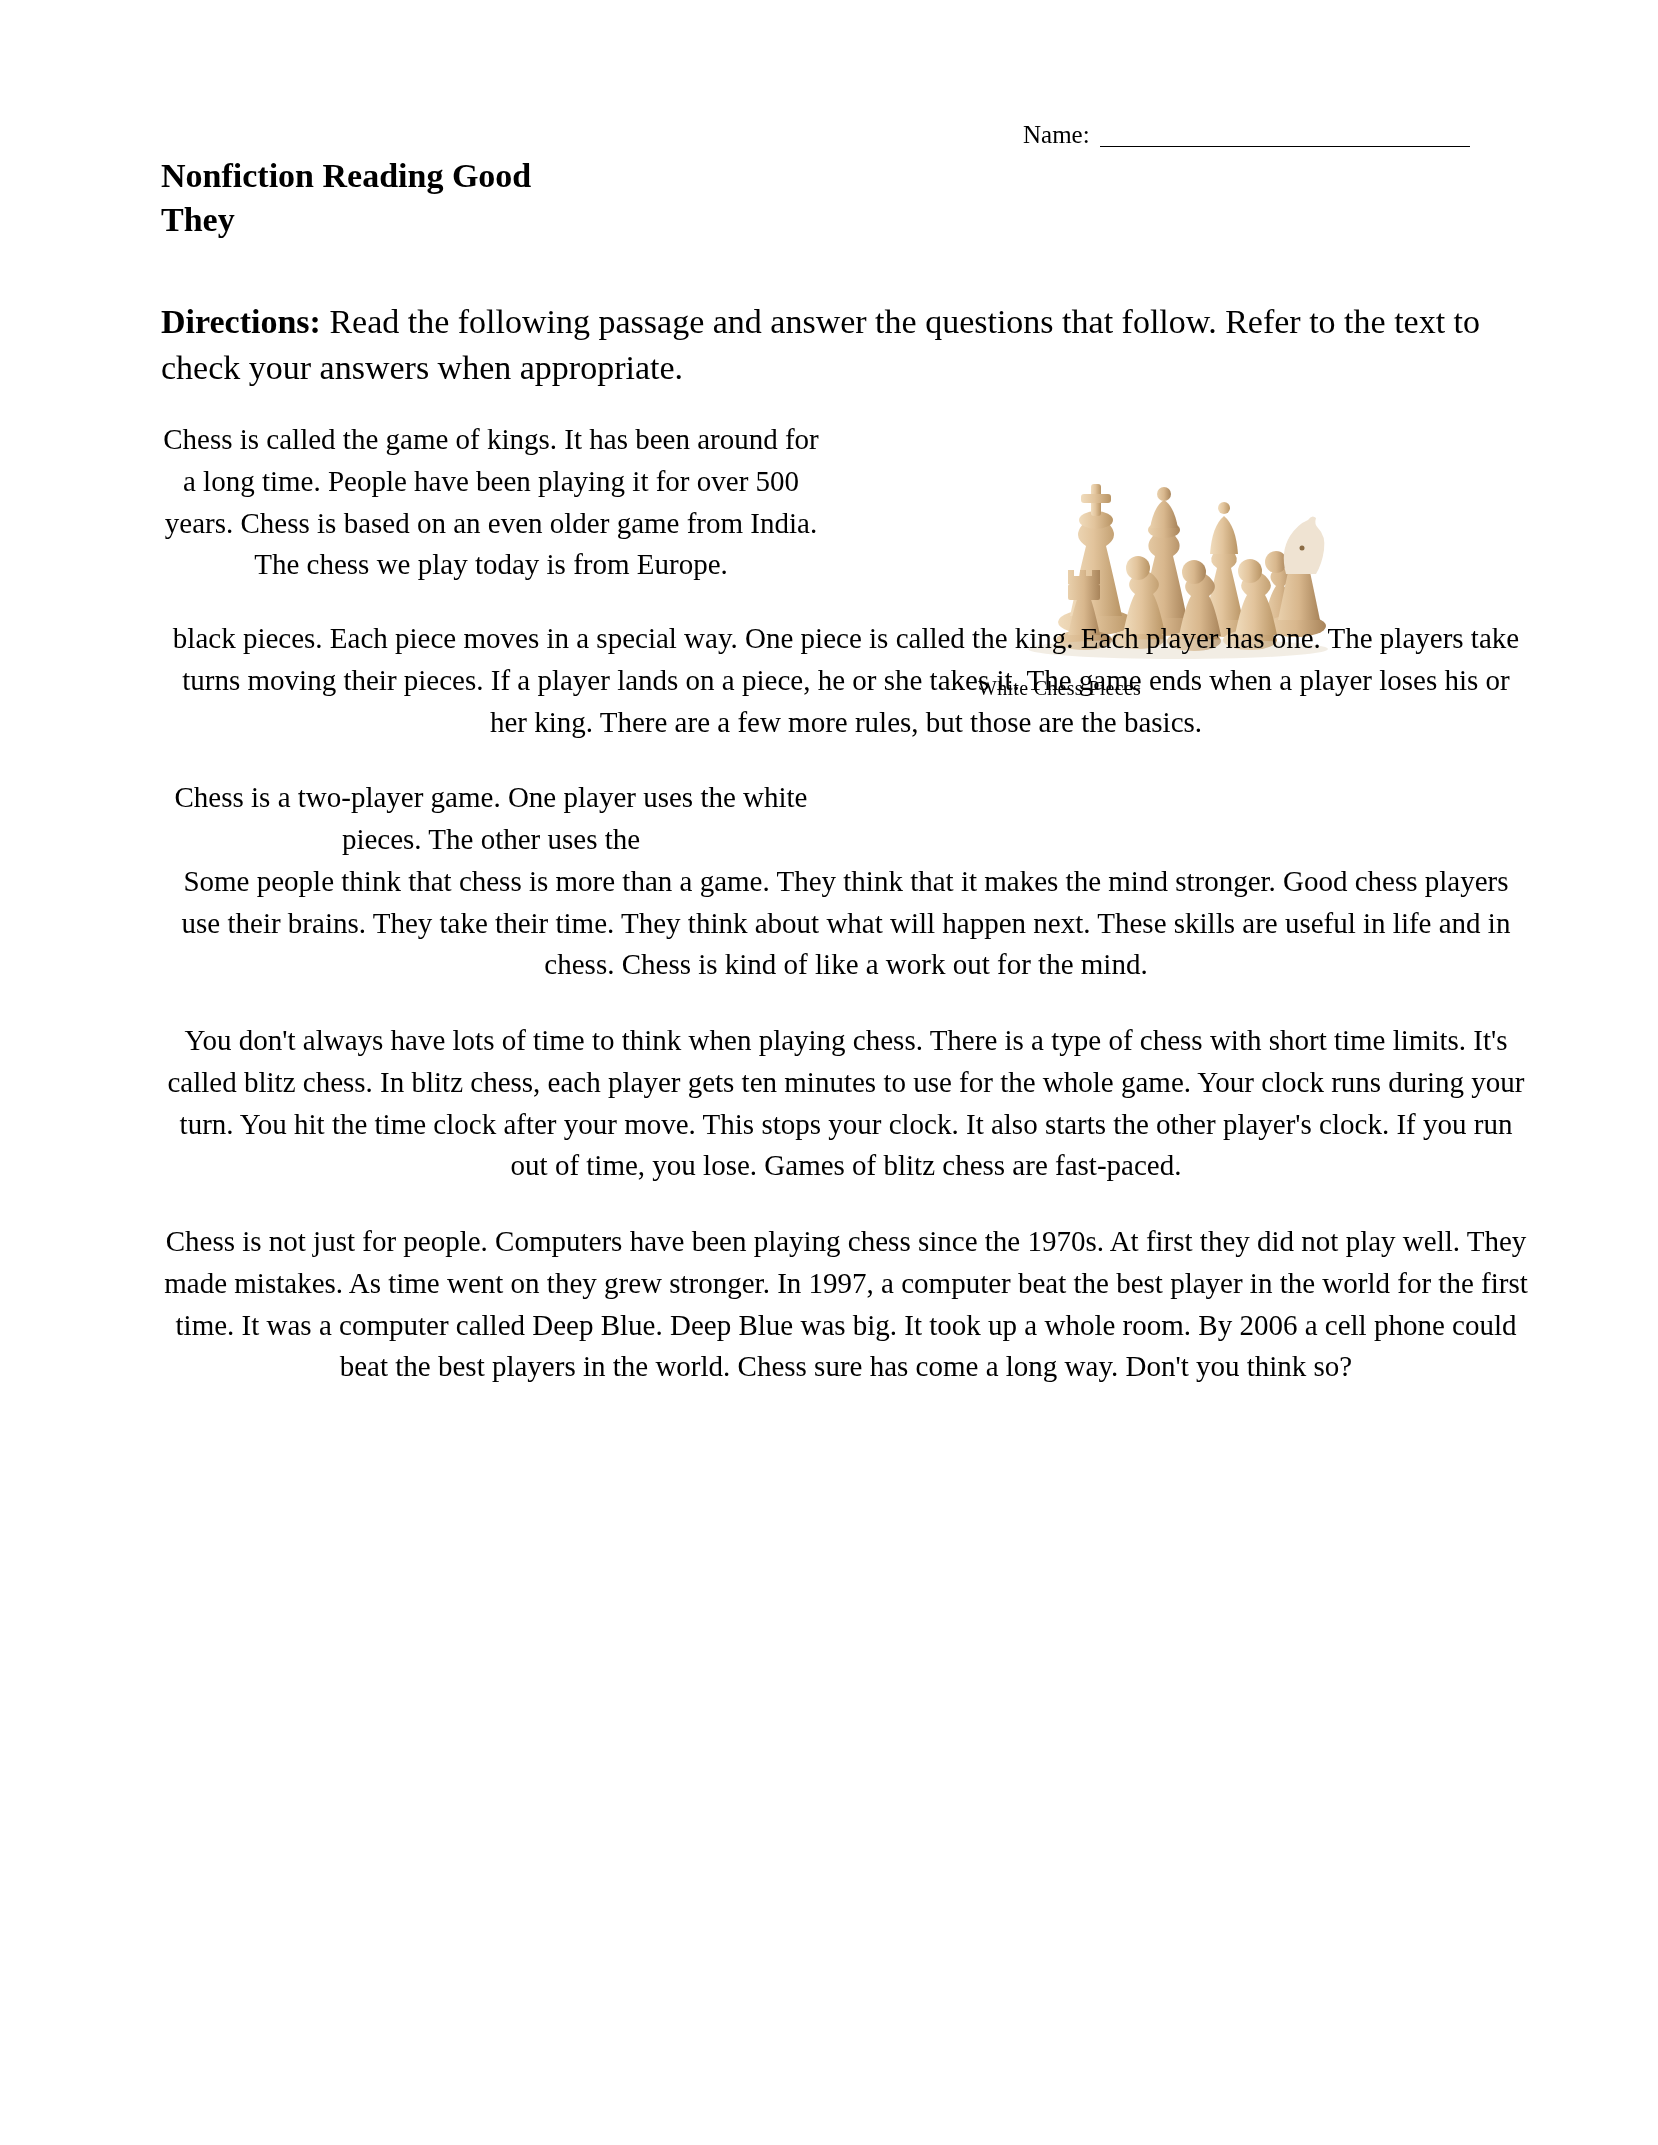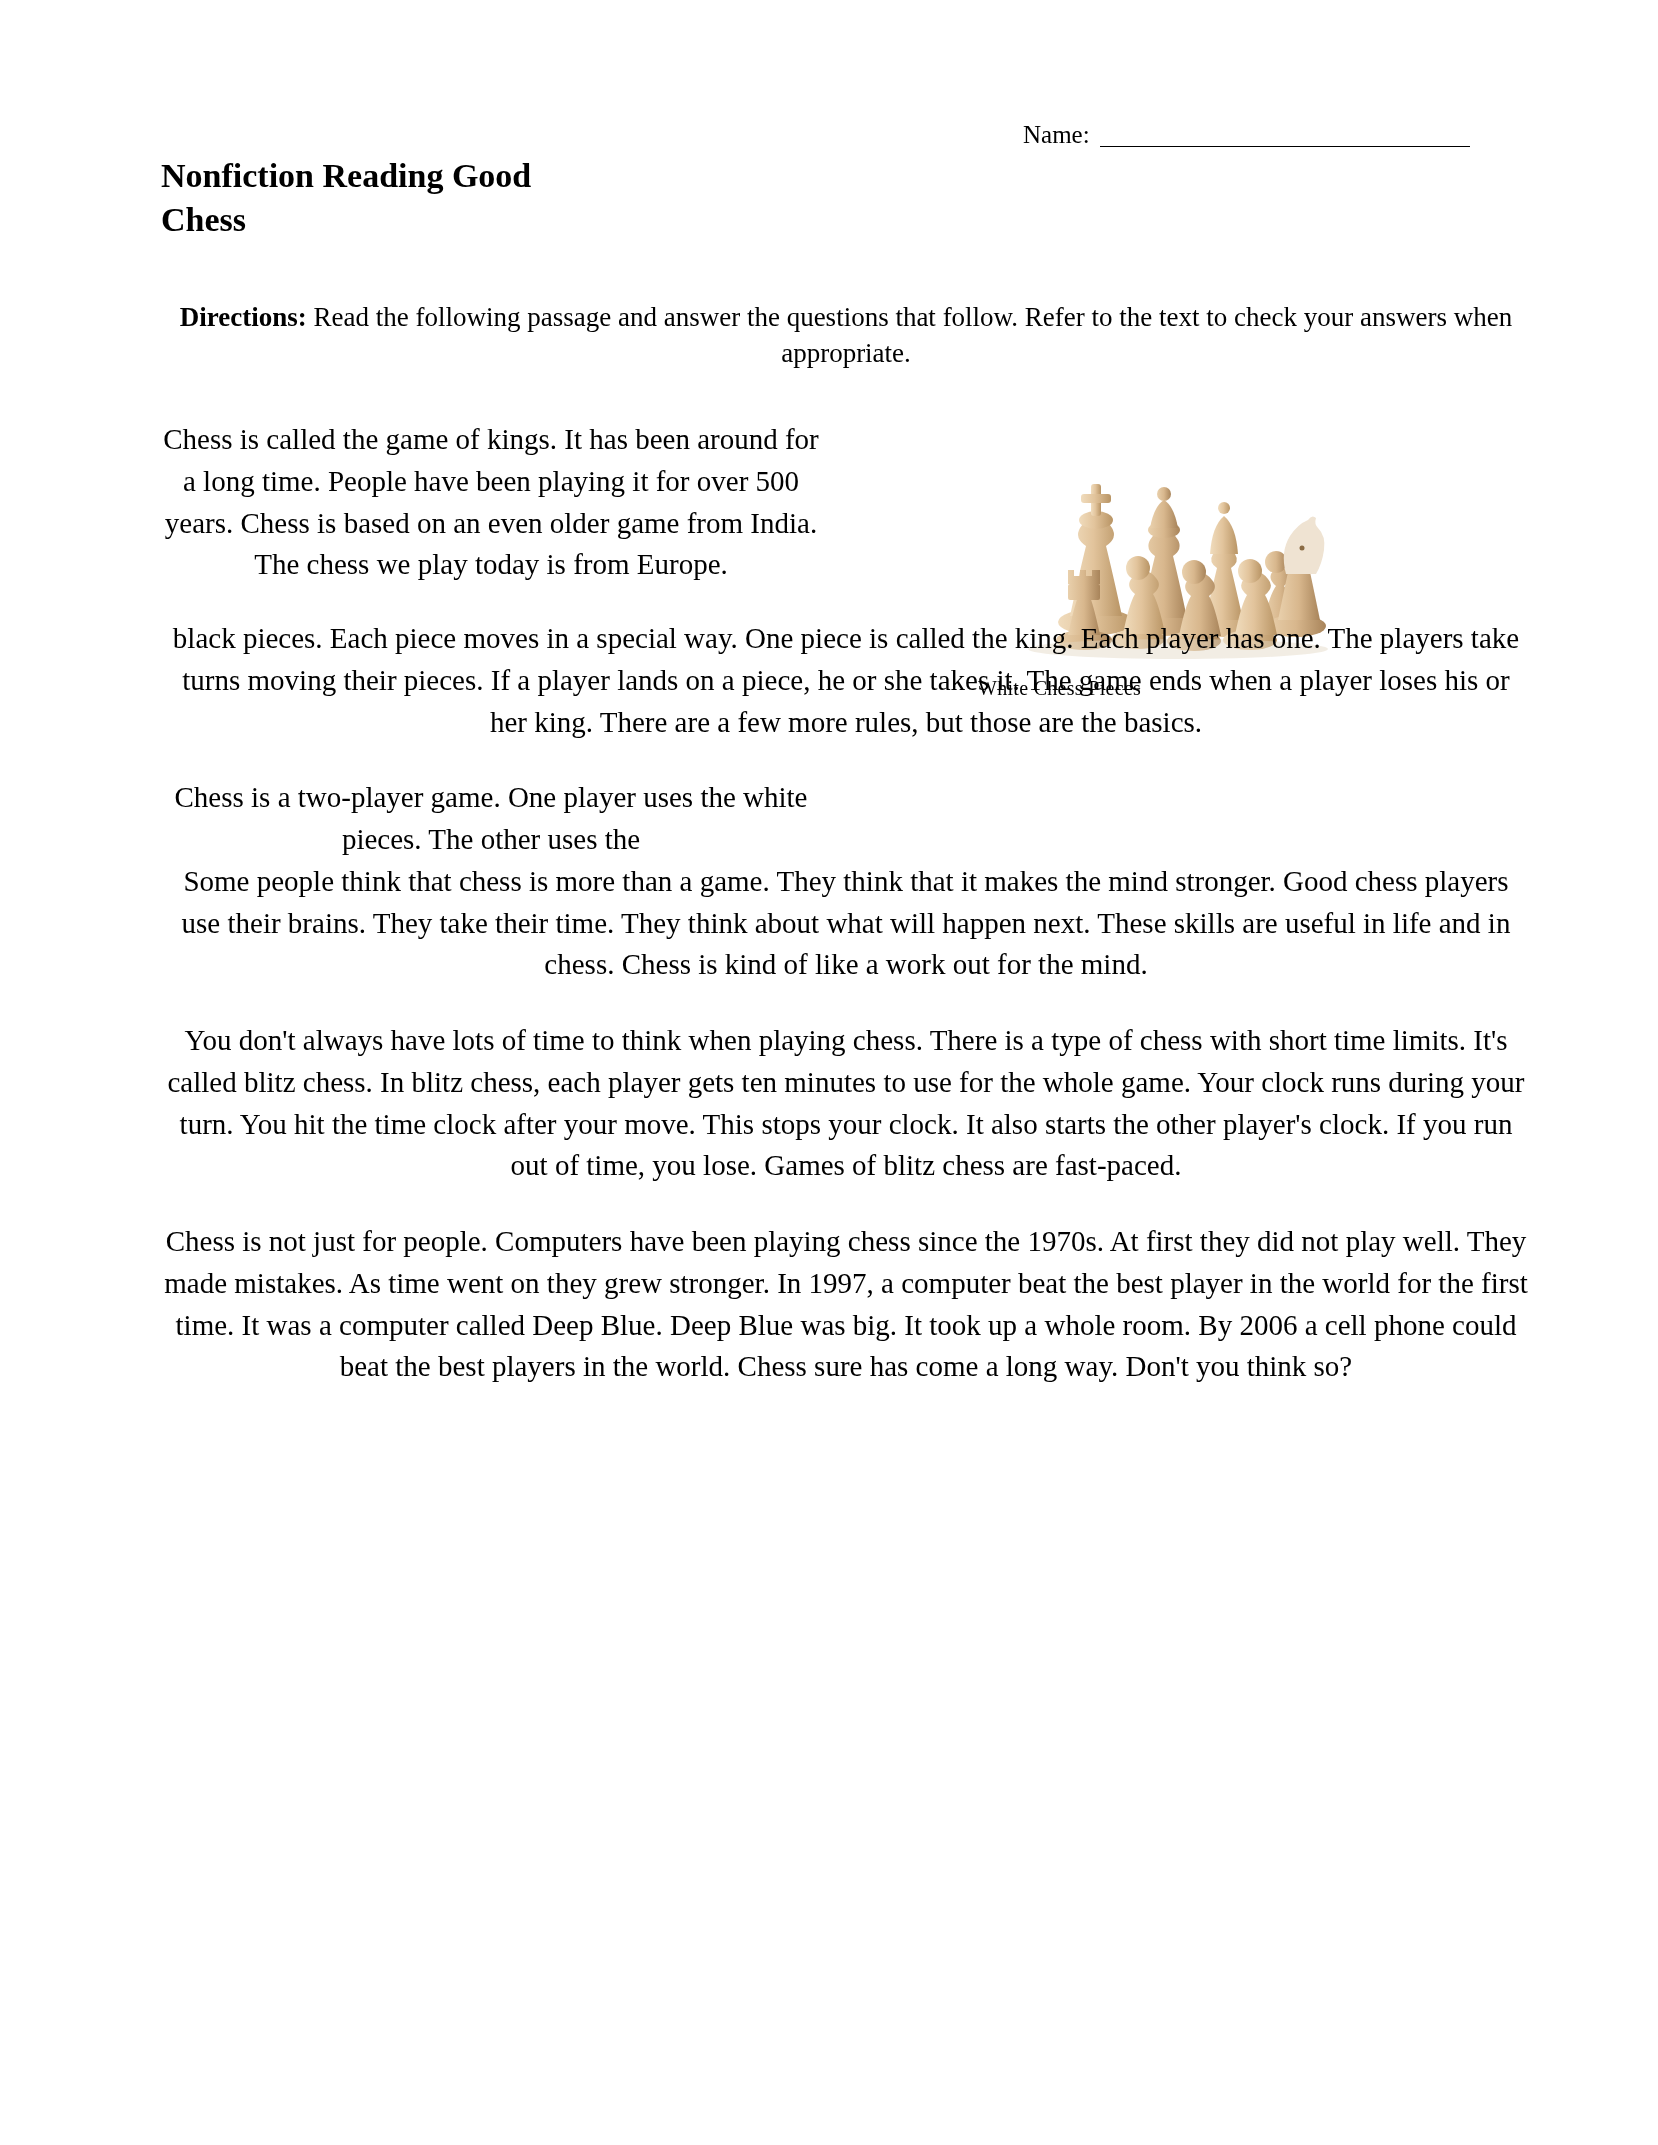--- a/index.html
+++ b/index.html
@@ -47,23 +47,23 @@
     top: 150px;
     font-weight: bold;
     font-size: 34px;
     line-height: 1.3;
   }
   .directions {
     position: absolute;
     left: 148px;
     top: 295px;
     width: 1370px;
-    font-size: 27px;
+    font-size: 34px;
     line-height: 1.35;
-    text-align: center;
+    text-align: left;
   }
   .directions b { font-weight: bold; }
 
   .body-text {
     position: absolute;
     left: 148px;
     top: 415px;
     width: 1370px;
     font-size: 29px;
     line-height: 1.44;
@@ -96,21 +96,21 @@
 
 <div class="page">
 
   <div class="name-row">
     <span class="name-label">Name:</span>
     <span class="name-line"></span>
   </div>
 
   <div class="title-block">
     <div>Nonfiction Reading Good</div>
-    <div>Chess</div>
+    <div>They</div>
   </div>
 
   <div class="directions">
     <b>Directions:</b><span> Read the following passage and answer the questions that follow. Refer to the text to check your answers when appropriate.</span>
   </div>
 
   <div class="figure">
     <svg class="chess-img" viewBox="0 0 380 225">
       <defs>
         <linearGradient id="gp" x1="0" y1="0" x2="1" y2="0">

